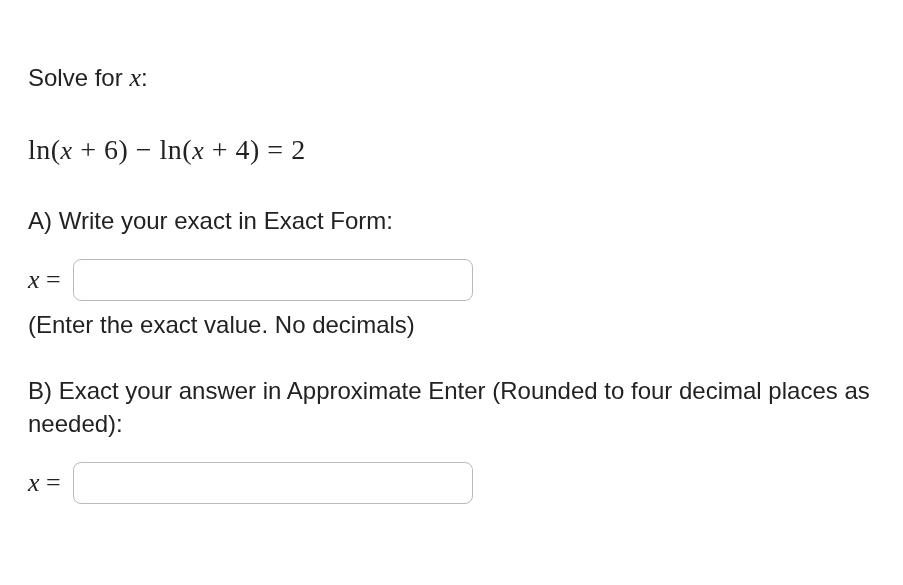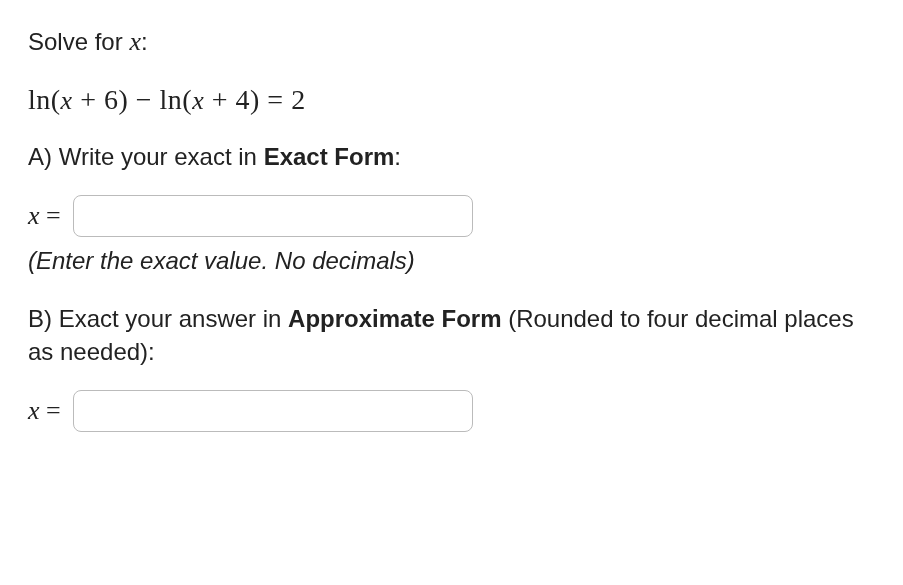--- a/index.html
+++ b/index.html
@@ -7,33 +7,34 @@
     padding: 24px 28px;
     font-family: Verdana, Geneva, sans-serif;
     font-size: 24px;
     color: #222;
     width: 903px;
     box-sizing: border-box;
   }
   .block {
     margin-bottom: 22px;
     line-height: 1.35;
+    margin-top: 36px;
   }
   .math-var {
     font-family: Georgia, 'Times New Roman', serif;
     font-style: italic;
     font-size: 26px;
   }
   .math {
     font-family: Georgia, 'Times New Roman', serif;
     font-size: 28px;
     letter-spacing: 0.5px;
   }
   .bold {
-    font-weight: bold;
+    font-weight: normal;
     text-align: center;
   }
   .answer-row {
     display: flex;
     align-items: center;
     gap: 12px;
     margin-top: 8px;
     margin-bottom: 10px;
   }
   .answer-label {
@@ -47,21 +48,20 @@
     border: 1px solid #bbb;
     border-radius: 8px;
     font-size: 20px;
     padding: 2px 10px;
     box-sizing: border-box;
     background: #fff;
   }
   .hint {
     margin-top: 2px;
     margin-bottom: 28px;
-    font-style: italic;
   }
 </style>
 </head>
 <body>
 
 <div class="block">
   <span>Solve for </span><span class="math-var">x</span><span>:</span>
 </div>
 
 <div class="block math">
@@ -73,19 +73,19 @@
 </div>
 
 <div class="answer-row">
   <span class="answer-label"><span class="math-var">x</span> =</span>
   <input class="answer-field" type="text" value="" style="">
 </div>
 
 <div class="hint">(Enter the exact value. No decimals)</div>
 
 <div class="block">
-  <span>B) Exact your answer in </span><span class="bold">Approximate Form</span><span> (Rounded to four decimal places as needed):</span>
+  <span>B) Exact your answer in </span><span class="bold">Approximate Enter</span><span> (Rounded to four decimal places as needed):</span>
 </div>
 
 <div class="answer-row">
   <span class="answer-label"><span class="math-var">x</span> =</span>
   <input class="answer-field" type="text" value="" style="">
 </div>
 
 </body></html>

